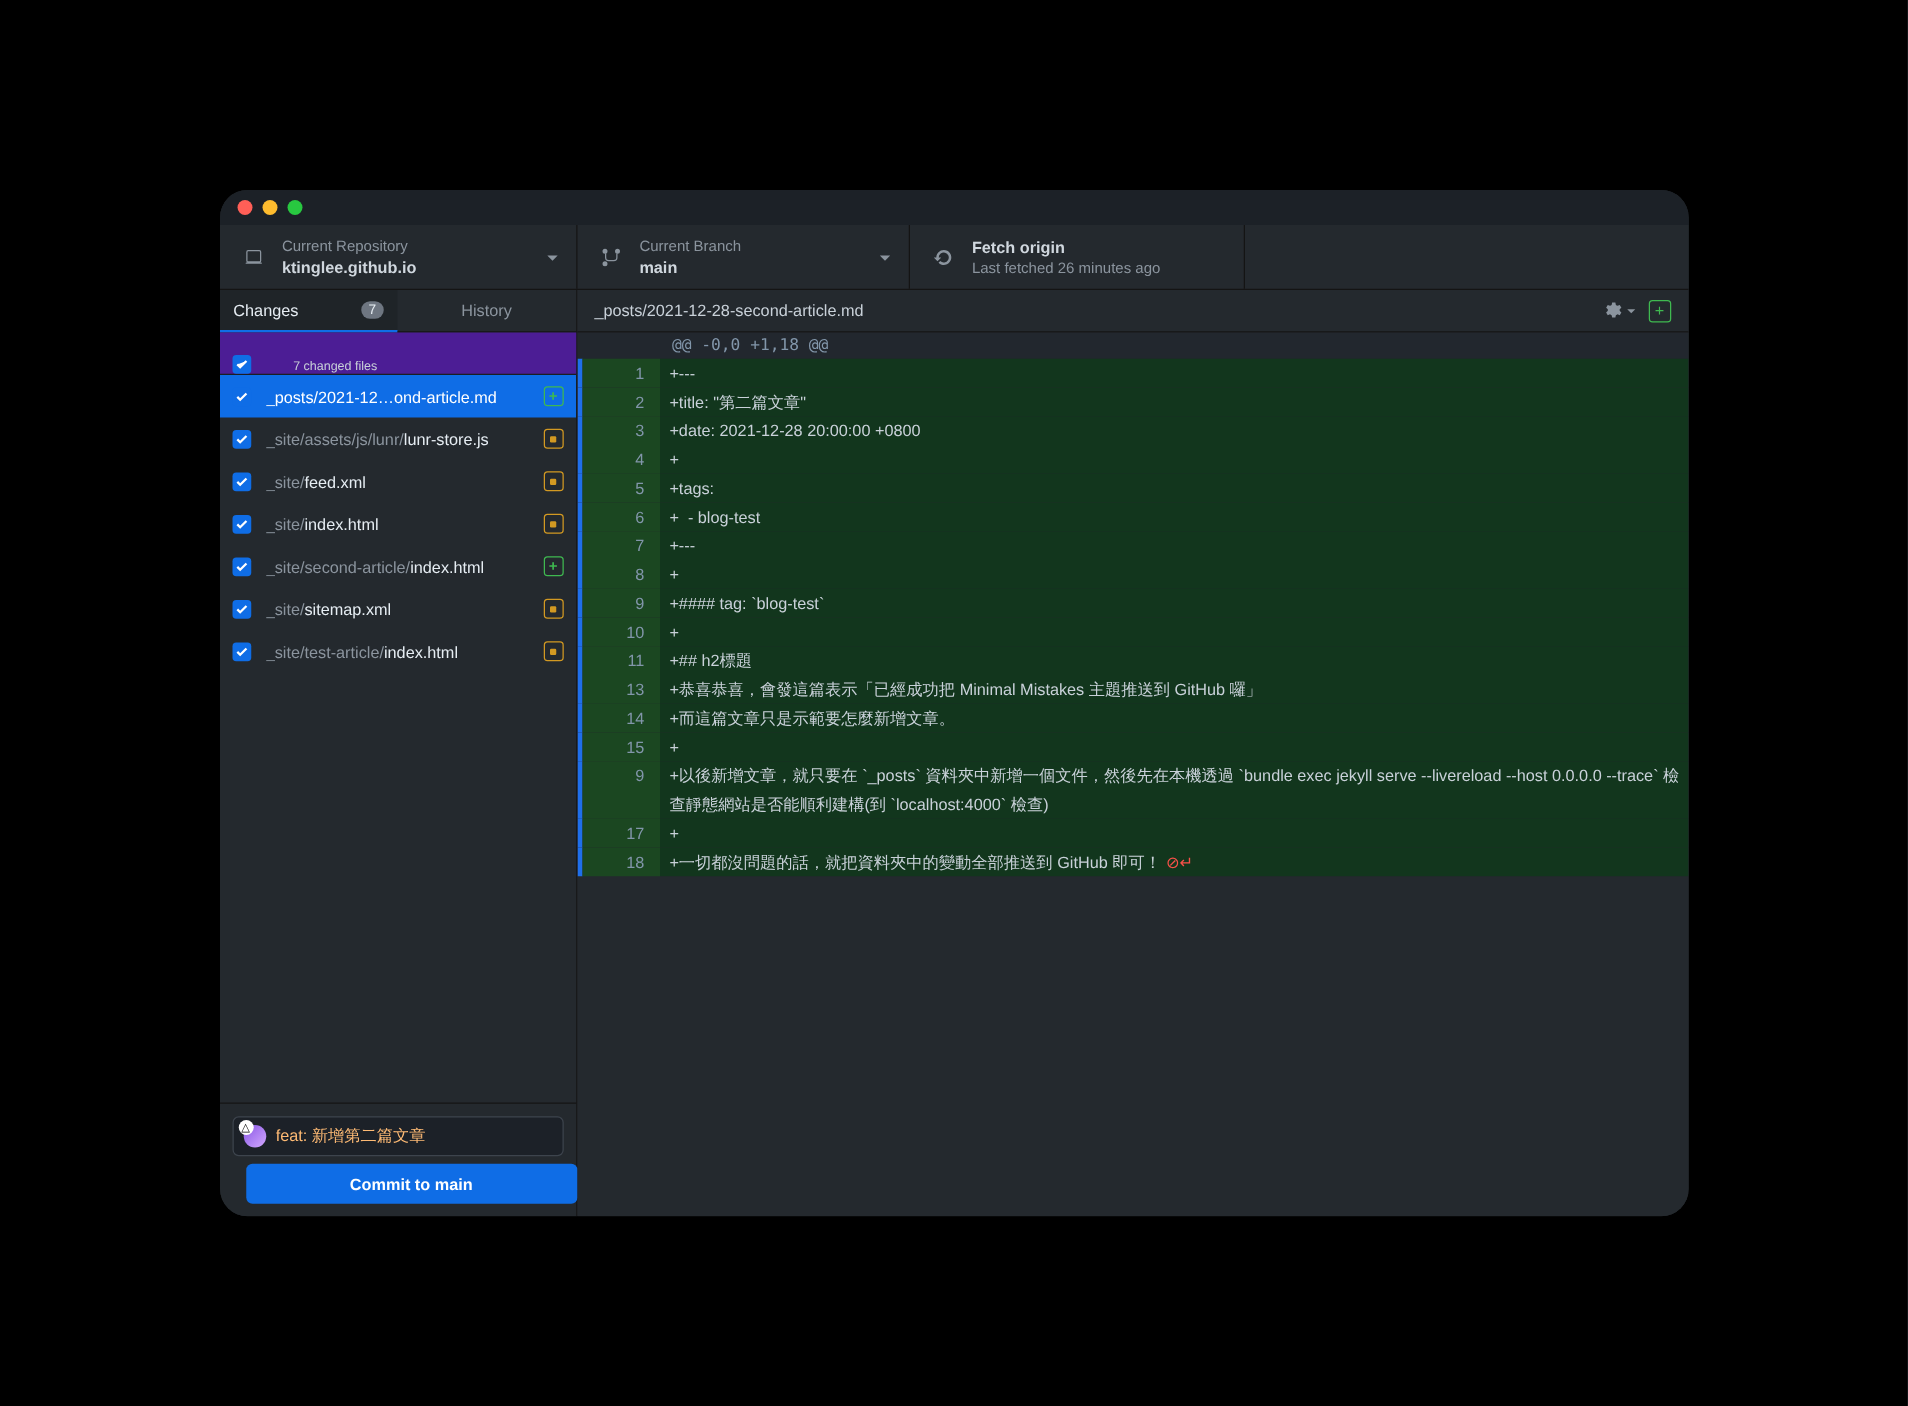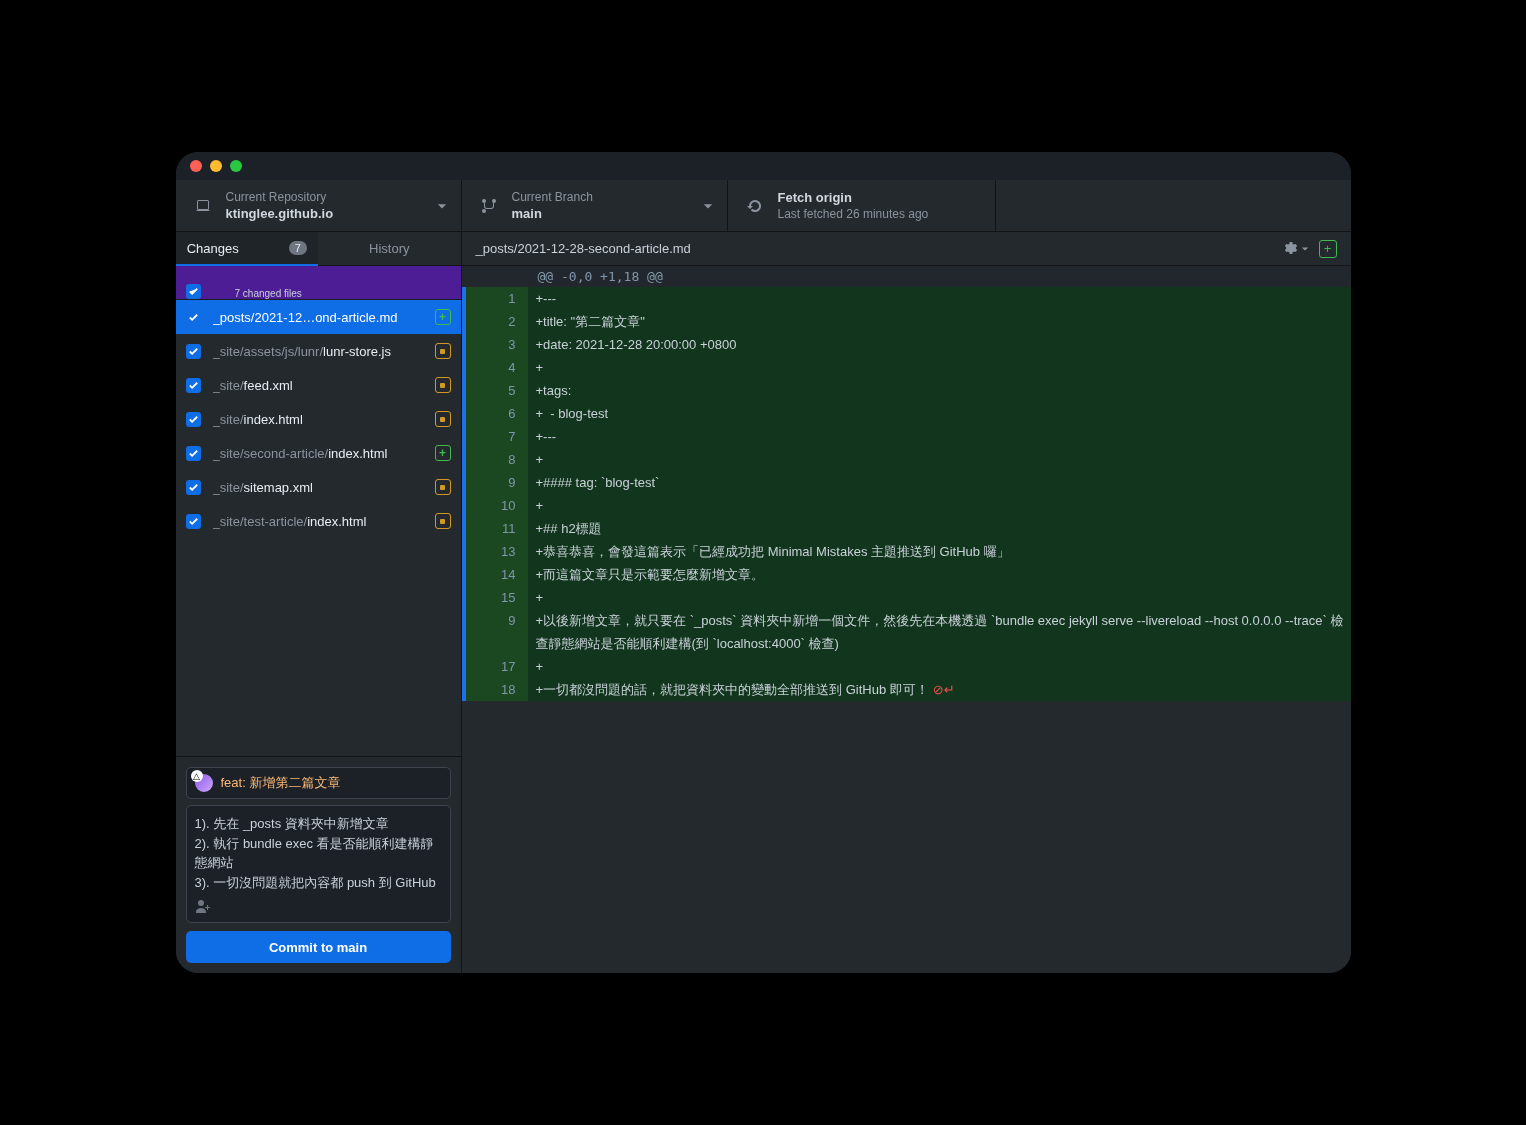--- a/index.html
+++ b/index.html
@@ -44,21 +44,21 @@
 .cb { width: 15px; height: 15px; background: #0f6de6; border-radius: 3px; display: flex; align-items: center; justify-content: center; flex-shrink: 0; }
 .cb svg { width: 11px; height: 11px; }
 .commit-box { padding: 10px; border-top: 1px solid #141414; }
 .commit-summary { display: flex; align-items: center; background: #1c2128; border: 1px solid #3d444d; border-radius: 5px; padding: 6px 8px; margin-bottom: 6px; position: relative; }
 .avatar { width: 18px; height: 18px; border-radius: 50%; background: linear-gradient(135deg,#8957e5,#d2a8ff); flex-shrink: 0; margin-right: 8px; position: relative; }
 .avatar-warn { position: absolute; top: -4px; left: -4px; width: 12px; height: 12px; background: #fff; border-radius: 50%; display: flex; align-items: center; justify-content: center; font-size: 9px; color: #000; }
 .summary-input { background: transparent; border: none; color: #fdba74; font-size: 13px; flex: 1; outline: none; }
 .desc-box { background: #1c2128; border: 1px solid #3d444d; border-radius: 5px; padding: 8px; color: #c9d1d9; font-size: 13px; line-height: 1.5; min-height: 100px; margin-bottom: 8px; display: flex; flex-direction: column; }
 .desc-text { flex: 1; white-space: pre-wrap; word-break: break-word; }
 .coauthor { color: #6e7681; font-size: 14px; margin-top: 6px; }
-.commit-btn { width: 100%; background: #0f6de6; color: #fff; border: none; border-radius: 5px; height: 32px; font-size: 13px; font-weight: 600; cursor: pointer; }
+.commit-btn { width: 100%; background: #0f6de6; color: #fff; border: none; border-radius: 5px; height: 32px; font-size: 13px; font-weight: 600; cursor: pointer; margin-left: 11px; }
 .commit-btn b { font-weight: 700; }
 .main { flex: 1; display: flex; flex-direction: column; background: #24292e; justify-content: flex-end; }
 .file-header { height: 34px; display: flex; align-items: center; padding: 0 14px; color: #c9d1d9; font-size: 13px; border-bottom: 1px solid #141414; }
 .file-header .fname { flex: 1; }
 .header-icons { display: flex; align-items: center; gap: 10px; }
 .gear-icon { color: #8b949e; cursor: pointer; display: flex; align-items: center; }
 .plus-box { width: 18px; height: 18px; border: 1px solid #3fb950; color: #3fb950; border-radius: 3px; display: flex; align-items: center; justify-content: center; font-size: 13px; cursor: pointer; }
 .diff { flex: 1; overflow: auto; font-family: ui-monospace, SFMono-Regular, Menlo, monospace; font-size: 13px; }
 .hunk-header { background: #22272e; color: #8296aa; padding: 3px 0 3px 76px; font-family: inherit; }
 .diff-line { display: flex; min-height: 23px; }
@@ -210,30 +210,20 @@
           </div>
         </div>
 
       <div class="commit-box">
         <div class="commit-summary">
           <div class="avatar">
             <div class="avatar-warn">△</div>
           </div>
           <input class="summary-input" value="feat: 新增第二篇文章" style="">
         </div>
-        <div class="desc-box">
-          <div class="desc-text">1). 先在 _posts 資料夾中新增文章
-2). 執行 bundle exec 看是否能順利建構靜態網站
-3). 一切沒問題就把內容都 push 到 GitHub</div>
-          <div class="coauthor">
-            <svg viewBox="0 0 16 16" width="16" height="16" fill="#6e7681">
-                <path d="M6 8a3 3 0 1 0 0-6 3 3 0 0 0 0 6zM1 14s0-4 5-4 5 4 5 4v1H1v-1zm12-5V7h-1v2h-2v1h2v2h1v-2h2V9h-2z"></path>
-              </svg>
-          </div>
-        </div>
         <button class="commit-btn">
           <span>Commit to </span><b>main</b>
         </button>
       </div>
     </div>
 
     <div class="main">
       <div class="file-header">
         <span class="fname">_posts/2021-12-28-second-article.md</span>
         <div class="header-icons">

